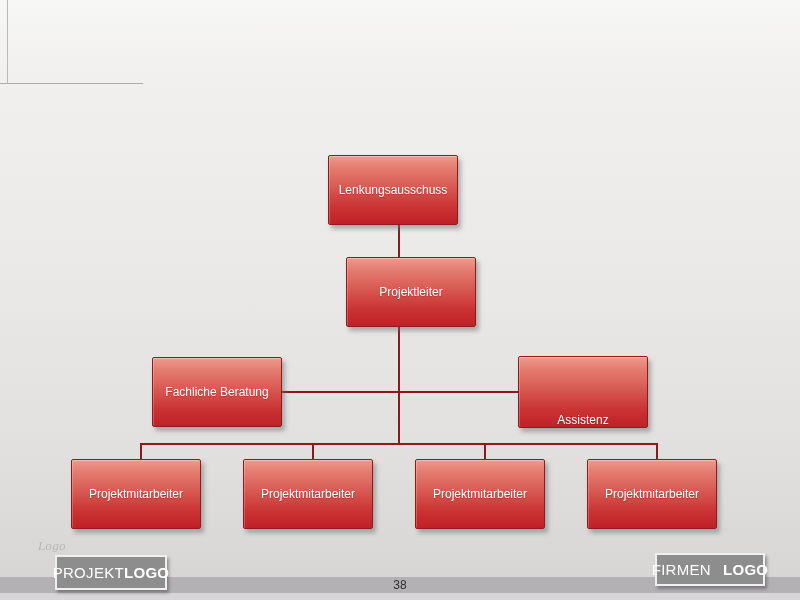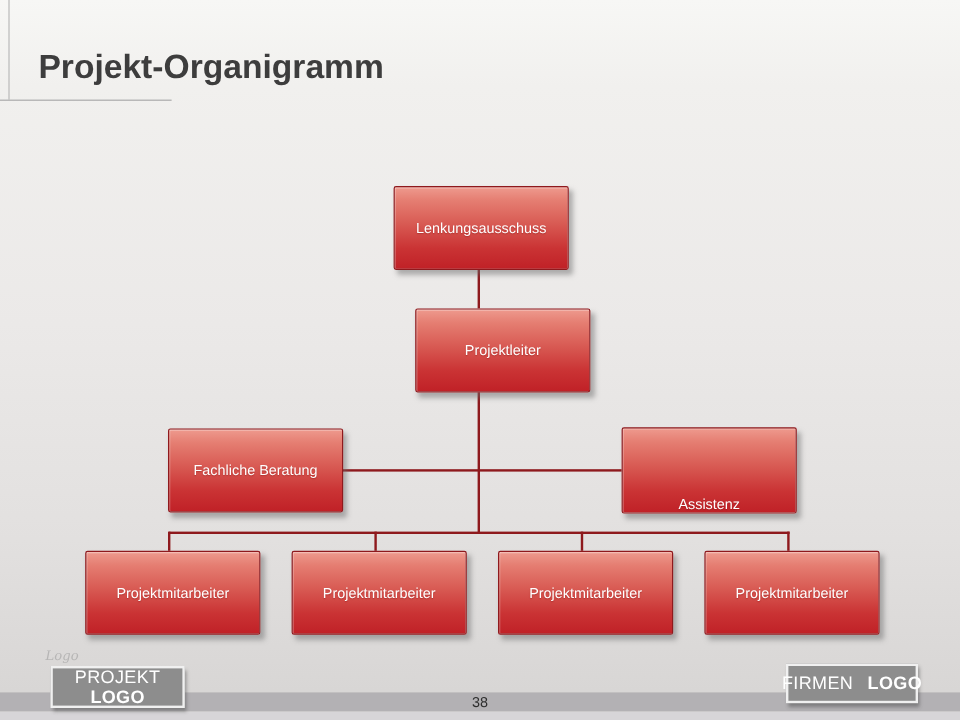--- a/index.html
+++ b/index.html
@@ -14,35 +14,35 @@
   }
   
   .corner-vline{position:absolute;left:7px;top:0;width:1px;height:83px;background:#b9b9b9;}
   .title-underline{position:absolute;left:0;top:83px;width:143px;height:1px;background:#ababab;}
   .slide-title{
     position:absolute;left:32px;top:40px;
     font-size:28px;font-weight:bold;color:#3d3d3d;letter-spacing:0px;
   }
   
   .node{
-    position:absolute;width:146px;height:70px;
+    position:absolute;width:130px;height:70px;
     box-sizing:border-box;
     display:flex;align-items:center;justify-content:center;text-align:center;
     background:linear-gradient(180deg,#ee9a8e 0%,#e57e72 16%,#d85a53 45%,#ca3334 75%,#c02127 100%);
     border:1px solid #8f191d;
     border-radius:2px;
     box-shadow:3px 4px 4px rgba(110,110,110,0.5),
                inset 0 1px 0 rgba(255,255,255,0.35),
                inset 1px 0 0 rgba(255,255,255,0.22);
     color:#ffffff;font-size:12px;
   }
   .node span{padding:0 4px;text-shadow:0 1px 1px rgba(120,20,20,0.4);}
   .node-l1{left:328px;top:155px;}
   .node-l2{left:328px;top:257px;margin-left:18px;}
-  .node-l3a{left:140px;top:357px;height:70px;}
+  .node-l3a{left:152px;top:357px;height:70px;}
   .node-l3b{left:518px;top:356px;height:72px;align-items:flex-end;}
   .node-m1{left:71px;top:459px;}
   .node-m2{left:243px;top:459px;}
   .node-m3{left:415px;top:459px;}
   .node-m4{left:587px;top:459px;}
   
   .conn{position:absolute;background:#8e191d;}
   .conn-v1{left:398px;top:225px;width:2px;height:32px;}
   .conn-v2{left:398px;top:327px;width:2px;height:117px;}
   .conn-h1{left:282px;top:391px;width:236px;height:2px;}
@@ -59,36 +59,35 @@
     text-align:center;font-size:12px;color:#2e2e2e;line-height:15px;
   }
   .logo-box{
     position:absolute;box-sizing:border-box;
     display:flex;align-items:center;justify-content:center;
     background:#8d8d8d;border:2px solid #f0f0f0;
     box-shadow:2px 3px 3px rgba(60,60,60,0.45);
     color:#ffffff;font-size:15px;letter-spacing:0.3px;white-space:nowrap;
   }
   .logo-box .bold{font-weight:bold;}
-  .logo-project{left:42px;top:555px;width:112px;height:35px;flex-direction:column;}
+  .logo-project{left:55px;top:555px;width:112px;height:35px;}
   .logo-firmen{left:655px;top:553px;width:110px;height:33px;gap:12px;}
   .logo-note{
     position:absolute;left:38px;top:540px;
     font-family:"DejaVu Serif",serif;font-style:italic;
     font-size:11px;color:#9a9a9a;opacity:0.55;
   }
 </style>
 </head>
 <body>
 
 <div class="slide">
 
   <div class="corner-vline"></div>
   <div class="title-underline"></div>
-  <h1 class="slide-title" style="margin:0;">Projekt-Organigramm</h1>
 
   <div class="conn conn-v1"></div>
   <div class="conn conn-v2"></div>
   <div class="conn conn-h1"></div>
   <div class="conn conn-h2"></div>
   <div class="conn conn-d1"></div>
   <div class="conn conn-d2"></div>
   <div class="conn conn-d3"></div>
   <div class="conn conn-d4"></div>
 

